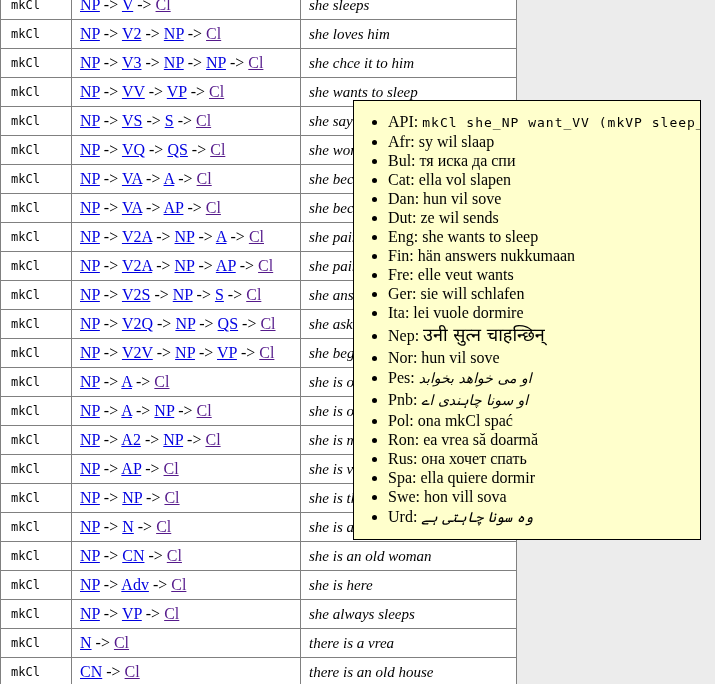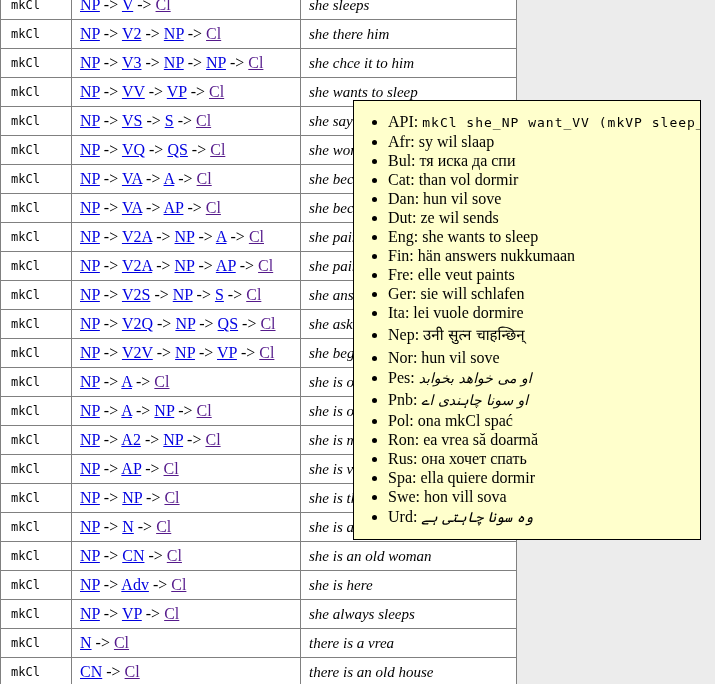--- a/index.html
+++ b/index.html
@@ -45,42 +45,42 @@
   }
   .tooltip ul{margin:11px 0 0 0;padding:0 4px 0 34px;list-style:disc;}
   .tooltip li{font-size:16px;line-height:19px;white-space:nowrap;}
   .tooltip li .lang{font-style:normal;font-family:Liberation Serif, serif;}
   .tooltip li .val{}
   .tooltip li.mono .val{
     font-family:"DejaVu Sans Mono","Liberation Mono",monospace;
     font-style:normal;font-size:13px;letter-spacing:1px;
   }
   .tooltip li.deva{line-height:25px;}
-  .tooltip li.deva .val{font-style:normal;font-family:"DejaVu Sans",sans-serif;font-size:15px;margin-top:26px;}
+  .tooltip li.deva .val{font-style:normal;font-family:"DejaVu Sans",sans-serif;font-size:18px;margin-top:26px;}
   .tooltip li.rtl{line-height:22px;}
   .tooltip li.rtl .val{
     font-style:italic;direction:rtl;unicode-bidi:embed;
     font-family:"DejaVu Sans",sans-serif;font-size:14px;
   }
 </style>
 </head>
 <body>
 
 <div class="table-wrap">
   <table>
     <tbody>
         <tr>
           <td class="fn">mkCl</td>
           <td class="sig"><a class="type-link">NP</a><span class="sep"> -&gt; </span><a class="type-link">V</a><span class="sep"> -&gt; </span><a class="type-link visited">Cl</a></td>
           <td class="ex">she sleeps</td>
         </tr>
         <tr>
           <td class="fn">mkCl</td>
           <td class="sig"><a class="type-link">NP</a><span class="sep"> -&gt; </span><a class="type-link">V2</a><span class="sep"> -&gt; </span><a class="type-link">NP</a><span class="sep"> -&gt; </span><a class="type-link visited">Cl</a></td>
-          <td class="ex">she there him</td>
+          <td class="ex">she loves him</td>
         </tr>
         <tr>
           <td class="fn">mkCl</td>
           <td class="sig"><a class="type-link">NP</a><span class="sep"> -&gt; </span><a class="type-link">V3</a><span class="sep"> -&gt; </span><a class="type-link">NP</a><span class="sep"> -&gt; </span><a class="type-link">NP</a><span class="sep"> -&gt; </span><a class="type-link visited">Cl</a></td>
           <td class="ex">she chce it to him</td>
         </tr>
         <tr>
           <td class="fn">mkCl</td>
           <td class="sig"><a class="type-link">NP</a><span class="sep"> -&gt; </span><a class="type-link">VV</a><span class="sep"> -&gt; </span><a class="type-link">VP</a><span class="sep"> -&gt; </span><a class="type-link visited">Cl</a></td>
           <td class="ex">she wants to sleep</td>
@@ -187,26 +187,26 @@
         </tr>
       </tbody>
   </table>
 </div>
 
 <div class="tooltip">
   <ul>
       <li class="mono"><span class="lang">API: </span><span class="val">mkCl she_NP want_VV (mkVP sleep_V)</span></li>
       <li class="italic"><span class="lang">Afr: </span><span class="val">sy wil slaap</span></li>
       <li class="italic"><span class="lang">Bul: </span><span class="val">тя иска да спи</span></li>
-      <li class="italic"><span class="lang">Cat: </span><span class="val">than vol dormir</span></li>
+      <li class="italic"><span class="lang">Cat: </span><span class="val">ella vol slapen</span></li>
       <li class="italic"><span class="lang">Dan: </span><span class="val">hun vil sove</span></li>
       <li class="italic"><span class="lang">Dut: </span><span class="val">ze wil sends</span></li>
       <li class="italic"><span class="lang">Eng: </span><span class="val">she wants to sleep</span></li>
       <li class="italic"><span class="lang">Fin: </span><span class="val">hän answers nukkumaan</span></li>
-      <li class="italic"><span class="lang">Fre: </span><span class="val">elle veut paints</span></li>
+      <li class="italic"><span class="lang">Fre: </span><span class="val">elle veut wants</span></li>
       <li class="italic"><span class="lang">Ger: </span><span class="val">sie will schlafen</span></li>
       <li class="italic"><span class="lang">Ita: </span><span class="val">lei vuole dormire</span></li>
       <li class="deva"><span class="lang">Nep: </span><span class="val">उनी सुत्न चाहन्छिन्</span></li>
       <li class="italic"><span class="lang">Nor: </span><span class="val">hun vil sove</span></li>
       <li class="rtl"><span class="lang">Pes: </span><span class="val" dir="rtl">او می خواهد بخوابد</span></li>
       <li class="rtl"><span class="lang">Pnb: </span><span class="val" dir="rtl">او سونا چاہندی اے</span></li>
       <li class="italic"><span class="lang">Pol: </span><span class="val">ona mkCl spać</span></li>
       <li class="italic"><span class="lang">Ron: </span><span class="val">ea vrea să doarmă</span></li>
       <li class="italic"><span class="lang">Rus: </span><span class="val">она хочет спать</span></li>
       <li class="italic"><span class="lang">Spa: </span><span class="val">ella quiere dormir</span></li>

